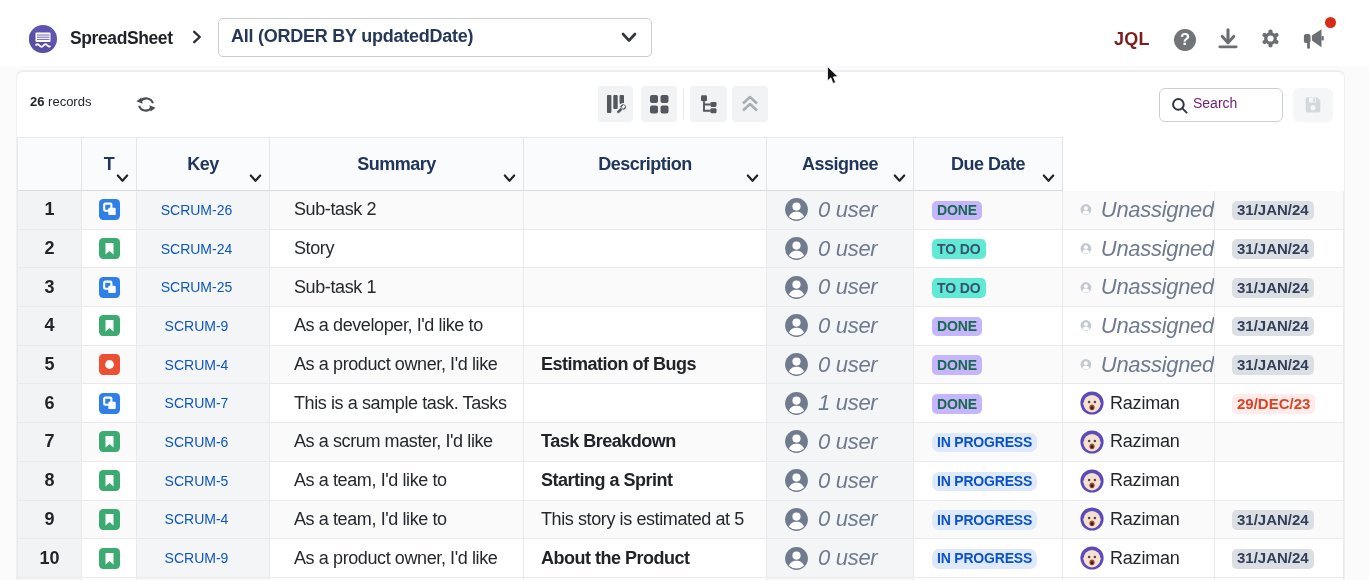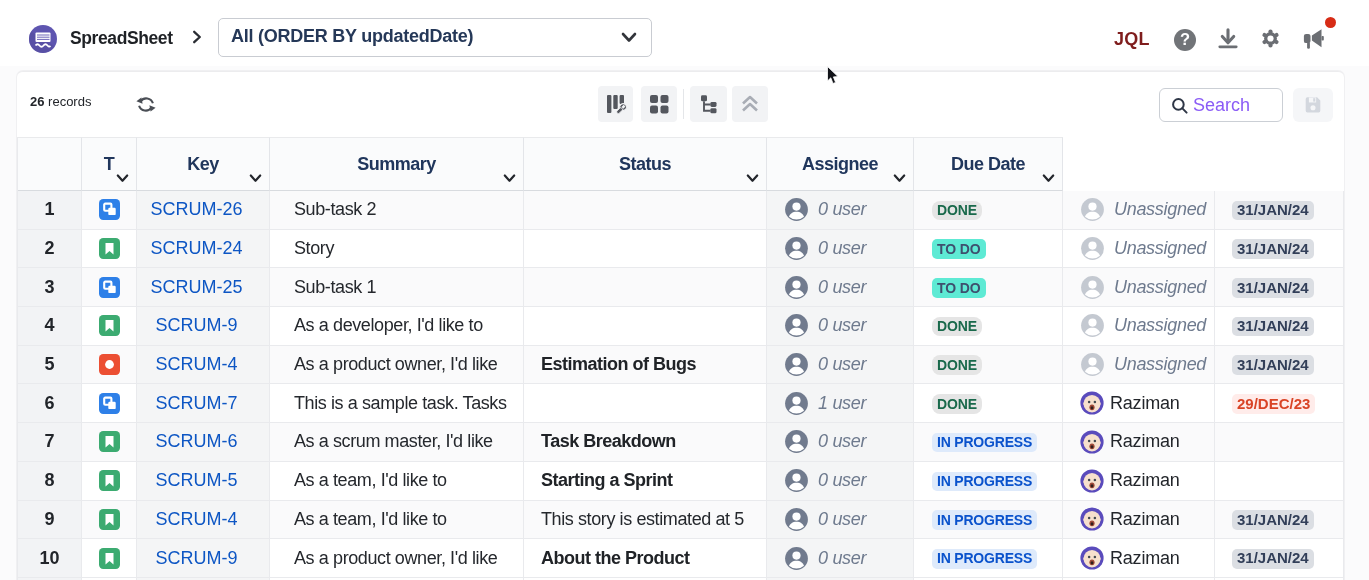--- a/index.html
+++ b/index.html
@@ -24,47 +24,47 @@
 
 .card { position:absolute; left:17px; top:71px; width:1327px; height:509px; background:#ffffff; border-top:1px solid #ececee; box-shadow:0 0 0 1px #f0f0f2; border-radius:6px 6px 0 0; }
 
 
 .records { position:absolute; left:13px; top:22px; font-size:13px; color:#22252a; }
 .records b { font-weight:bold; }
 .refresh { position:absolute; left:119px; top:23px; }
 .tbtn { position:absolute; top:14px; width:35px; height:36px; background:#f2f3f5; border-radius:4px; display:flex; align-items:center; justify-content:center; }
 .sep { position:absolute; left:666px; top:17px; width:1px; height:30px; background:#e4e6e9; }
 .searchbox { position:absolute; left:1142px; top:16px; width:124px; height:34px; border:1.5px solid #cbcfd5; border-radius:6px; background:#fff; }
-.searchbox .stxt { position:absolute; left:33px; top:6px; font-size:18px; color:#8b5cf6; }
+.searchbox .stxt { position:absolute; left:33px; top:6px; font-size:14px; color:#701a75; }
 .savebtn { position:absolute; left:1276px; top:16px; width:40px; height:34px; background:#f5f6f8; border-radius:6px; display:flex; align-items:center; justify-content:center; }
 
 
 .tbl { position:absolute; left:0px; top:65px; width:1326px; }
 .grid { display:grid; grid-template-columns:64px 55px 133px 254px 243px 147px 149px 152px 129px; border-left:1px solid #e9eaed; }
 .hcell { height:54px; background:#fafbfc; border-right:1px solid #e3e5e9; border-bottom:1px solid #d8dbdf; border-top:1px solid #e9eaec; position:relative; display:flex; align-items:center; justify-content:center; font-size:18px; font-weight:bold; color:#20365c; letter-spacing:-0.5px; }
 .hcell .hv { position:absolute; right:7px; top:36px; }
 .cell { height:38.7px; white-space:nowrap; border-right:1px solid #e9eaed; border-bottom:1px solid #e9eaed; background:#fff; display:flex; align-items:center; position:relative; font-size:18px; color:#25282d; overflow:hidden; }
 .odd .cell { background:#fafafb; }
 .cell.num { justify-content:center; font-weight:bold; font-size:18px; color:#22252a; background:#f2f3f5 !important; }
 .cell.typ { justify-content:center; }
 .cell.key { justify-content:center; background:#f4f5f6 !important; padding-right:13px; }
-.cell.key a { color:#0d56c4; text-decoration:none; font-size:18px; }
+.cell.key a { color:#0d56c4; text-decoration:none; font-size:14px; }
 .cell.sum { padding-left:24px; letter-spacing:-0.4px; }
 .cell.desc { padding-left:17px; letter-spacing:-0.4px; }
 .cell.desc b { font-weight:bold; color:#202327; letter-spacing:-0.5px; }
 .cell.com { background:#f4f5f6 !important; padding-left:17px; }
-.cell.com .it, .cell.asg .it { font-style:italic; color:#6e7a8e; margin-left:9px; font-size:18px; letter-spacing:-0.3px; }
+.cell.com .it, .cell.asg .it { font-style:italic; color:#6e7a8e; margin-left:9px; font-size:22px; letter-spacing:-0.3px; }
 .cell.stat { padding-left:18px; }
 .cell.asg { padding-left:17px; }
 .cell.asg .nm { margin-left:6px; color:#23262b; font-size:18px; letter-spacing:-0.2px; }
 .cell.due { padding-left:17px; }
 .loz { display:inline-block; font-size:14px; font-weight:bold; padding:2.5px 5px; border-radius:5px; letter-spacing:-0.1px; line-height:14.6px; position:relative; top:0.7px; }
-.loz.done { background:#e5e5e5; color:#19694b;border-radius:8px; }
+.loz.done { background:#c4b5fd; color:#19694b; }
 .loz.todo { background:#5eead4; color:#3e4f6e; }
-.loz.inpr { background:#deeafb; color:#0a52cc; letter-spacing:-0.2px; }
+.loz.inpr { background:#deeafb; color:#0a52cc; letter-spacing:-0.2px;border-radius:7px; }
 .datebadge { display:inline-block; font-size:15px; font-weight:bold; padding:2.5px 5px; border-radius:5px; background:#dbdee3; color:#323f59; line-height:14.7px; position:relative; top:0.7px; }
 .datebadge.red { background:#ffecea; color:#d94426; }
 
 .cursor { position:absolute; left:826px; top:66px; }
 </style>
 </head>
 <body>
 
 <div class="topbar">
   <svg class="logo" width="28" height="28" viewBox="0 0 28 28">
@@ -195,21 +195,21 @@
             <path d="M1.8 1.5 L6.5 6.8 L11.2 1.5" fill="none" stroke="#23262c" stroke-width="2.2" stroke-linecap="round" stroke-linejoin="round"></path>
           </svg>
         </div>
         <div class="hcell">
           <span>Summary</span>
           <svg class="hv" width="13" height="9" viewBox="0 0 13 9">
             <path d="M1.8 1.5 L6.5 6.8 L11.2 1.5" fill="none" stroke="#23262c" stroke-width="2.2" stroke-linecap="round" stroke-linejoin="round"></path>
           </svg>
         </div>
         <div class="hcell">
-          <span>Status</span>
+          <span>Description</span>
           <svg class="hv" width="13" height="9" viewBox="0 0 13 9">
             <path d="M1.8 1.5 L6.5 6.8 L11.2 1.5" fill="none" stroke="#23262c" stroke-width="2.2" stroke-linecap="round" stroke-linejoin="round"></path>
           </svg>
         </div>
         <div class="hcell">
           <span>Assignee</span>
           <svg class="hv" width="13" height="9" viewBox="0 0 13 9">
             <path d="M1.8 1.5 L6.5 6.8 L11.2 1.5" fill="none" stroke="#23262c" stroke-width="2.2" stroke-linecap="round" stroke-linejoin="round"></path>
           </svg>
         </div>

